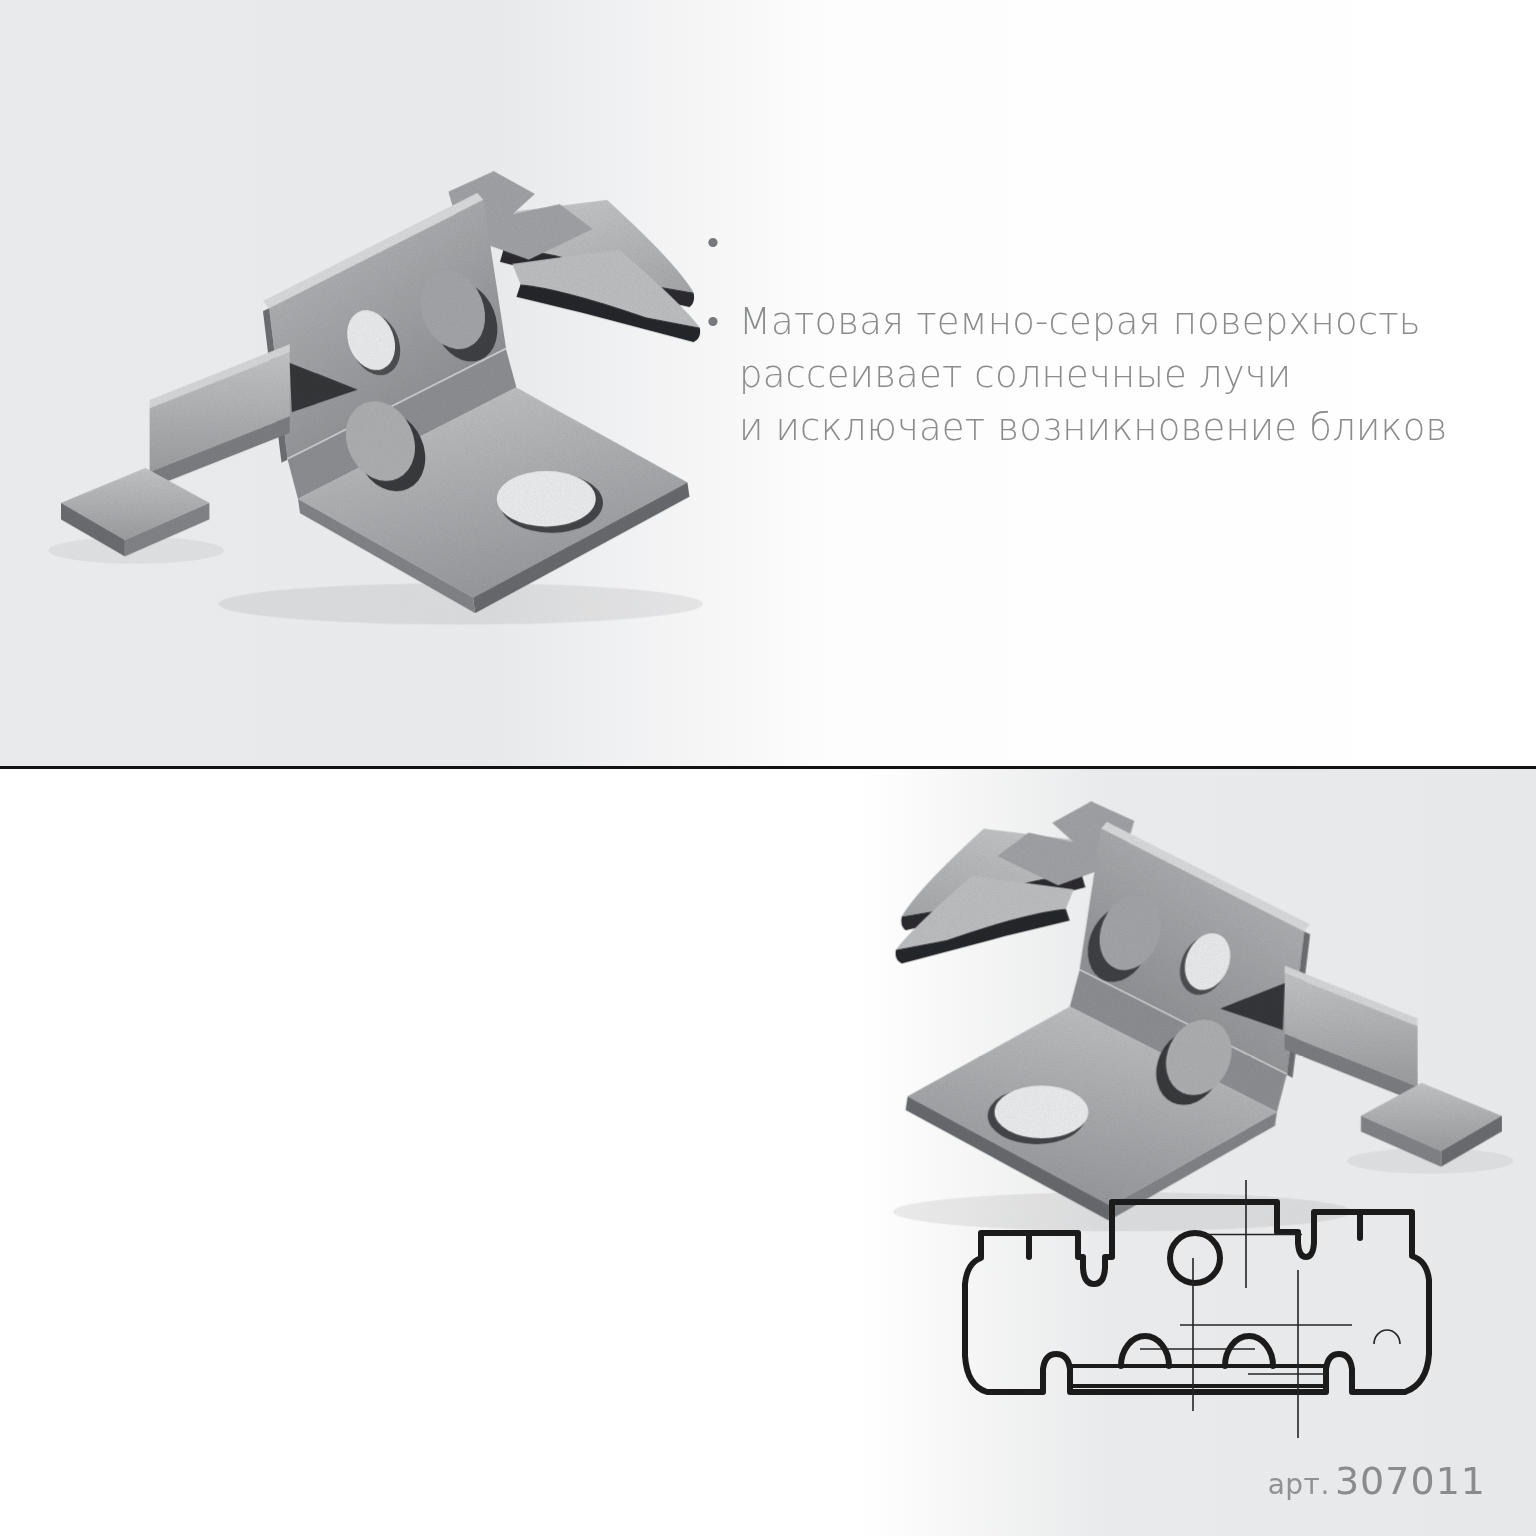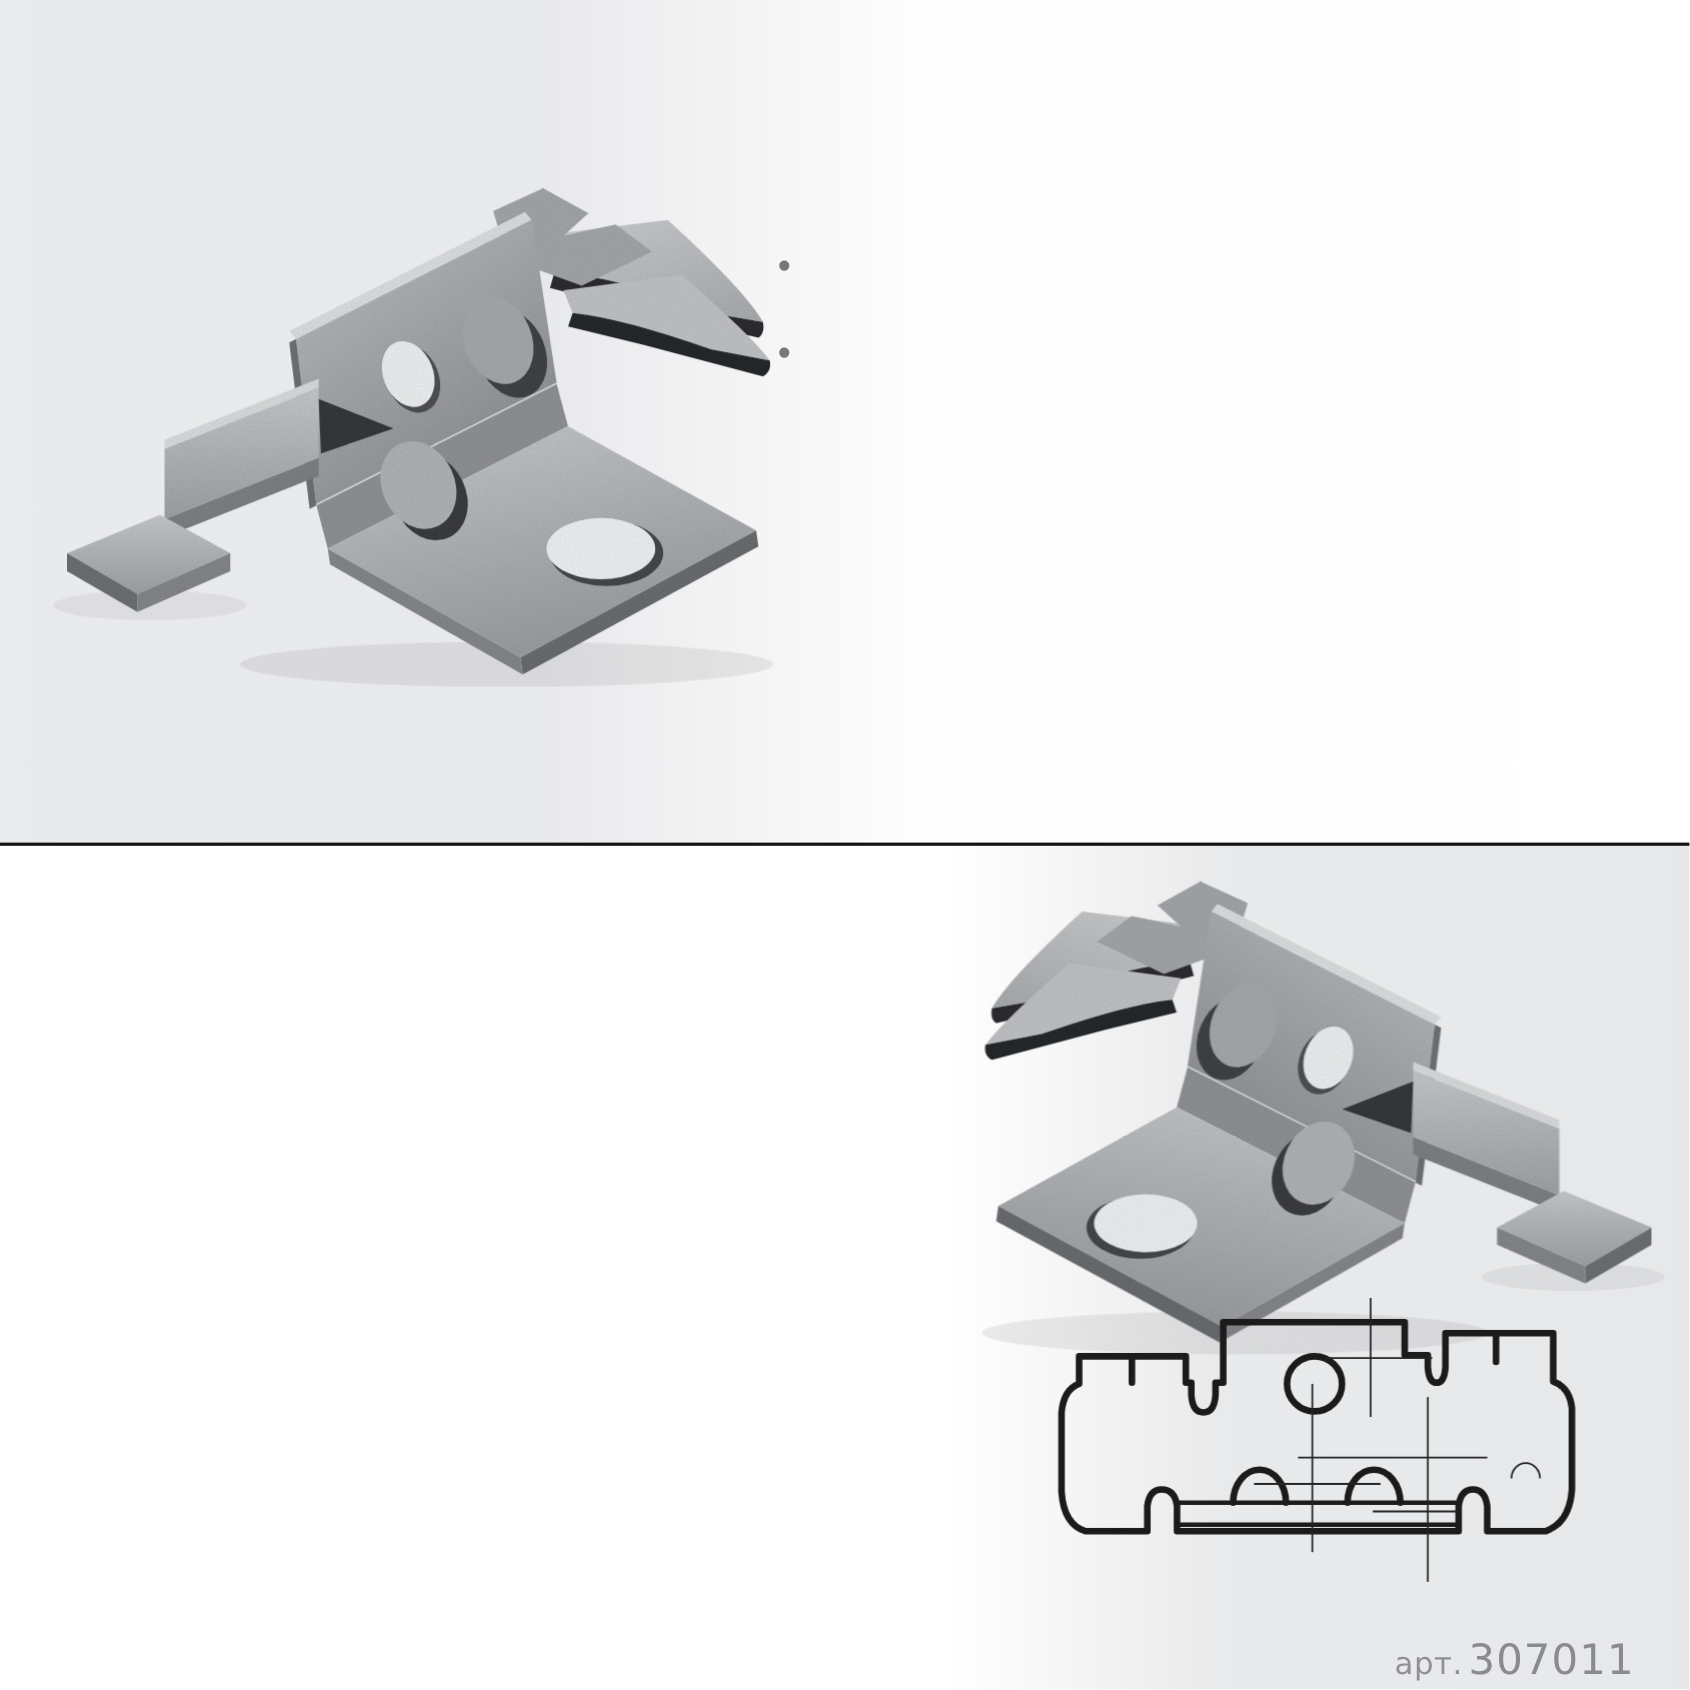--- a/index.html
+++ b/index.html
@@ -22,21 +22,21 @@
   .photo{position:absolute;}
   .photo-top{left:28px;top:140px;width:680px;height:495px;}
   .photo-bottom{left:888px;top:772px;width:645px;height:469px;transform:scaleX(-1);}
   
   .drawing{position:absolute;left:956px;top:1196px;width:480px;height:260px;overflow:visible;}
   .drawing .outline{fill:none;stroke:#1b1b1b;stroke-width:6;stroke-linejoin:round;stroke-linecap:round;}
   .drawing .mid{fill:none;stroke:#1b1b1b;stroke-width:4;}
   .drawing .thin{fill:none;stroke:#222426;stroke-width:1.6;}
   
   .art{position:absolute;right:50px;top:1462px;width:420px;text-align:right;
-       color:#909194;line-height:1;margin-top:28px;}
+       color:#909194;line-height:1;}
   .art-label{font-size:28px;letter-spacing:0.5px;}
   .art-number{font-size:38px;color:#8a8b8f;letter-spacing:1px;}
   .hiddenDefs{position:absolute;width:0;height:0;overflow:hidden;}
 </style>
 </head>
 <body>
 
 <div class="stage">
 
   <svg class="hiddenDefs" aria-hidden="true">
@@ -114,20 +114,23 @@
     <svg class="photo photo-top" viewBox="0 0 660 480">
       <use href="#clipArt"></use>
     </svg>
 
     <div class="blist blist-top">
       <div class="bullet-item">
         <span class="dot">•</span>
       </div>
       <div class="bullet-item">
         <span class="dot">•</span>
+        <span class="btext">Матовая темно-серая поверхность
+рассеивает солнечные лучи
+и исключает возникновение бликов</span>
       </div>
     </div>
   </section>
 
   <div class="divider"></div>
 
   <section class="sec-bottom">
     
   </section>
 

